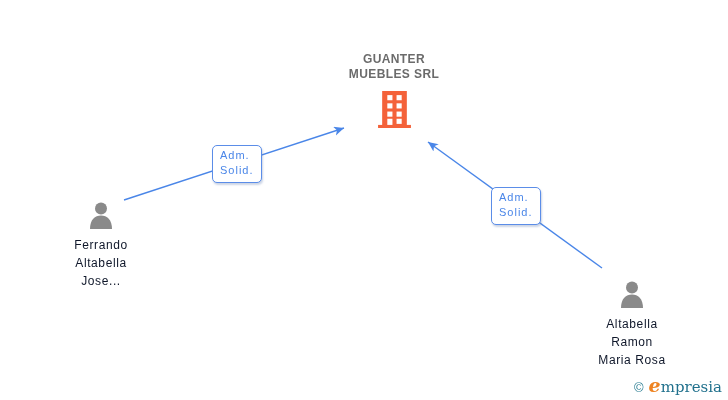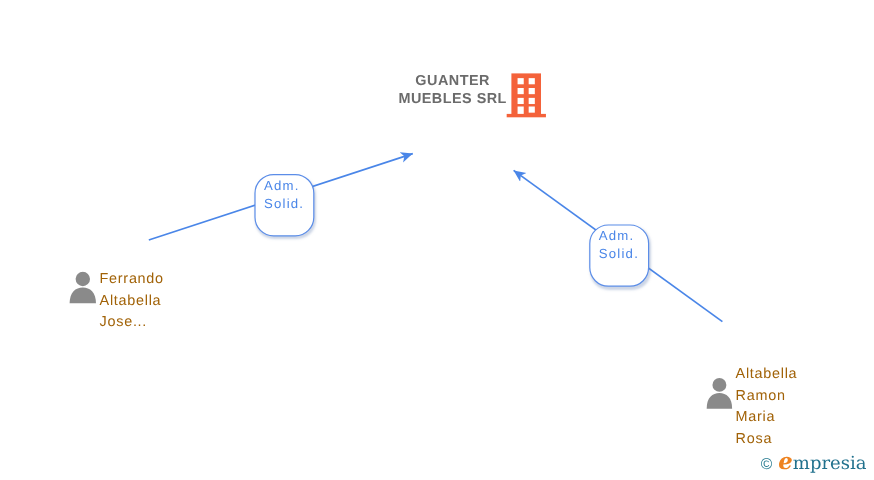--- a/index.html
+++ b/index.html
@@ -6,52 +6,52 @@
   .canvas {
     position: relative;
     width: 728px;
     height: 400px;
     background: #ffffff;
     overflow: hidden;
     font-family: "Liberation Sans", sans-serif;
   }
   .edges-svg { position: absolute; left: 0; top: 0; width: 728px; height: 400px; }
 
-  .node { position: absolute; display: flex; flex-direction: row; align-items: center; }
+  .node { position: absolute; display: flex; flex-direction: column; align-items: center; }
 
   .company-node { left: 332px; top: 52px; width: 124px; }
   .company-name {
     font-size: 12px;
     font-weight: bold;
     color: #6b6b6b;
     letter-spacing: 0.4px;
     line-height: 15px;
     text-align: center;
     white-space: pre-line;
   }
   .building-icon { margin-top: 9px; }
 
   .person-left  { left: 55px;  top: 202px; width: 92px; }
   .person-right { left: 586px; top: 281px; width: 92px; }
   .person-name {
-    margin-top: 21px;
+    margin-top: 7px;
     font-size: 12px;
-    color: #a16207;
+    color: #0f172a;
     letter-spacing: 0.6px;
     line-height: 18px;
-    text-align: left;
+    text-align: center;
     white-space: pre-line;
   }
 
   .edge-label {
     position: absolute;
     background: #ffffff;
     border: 1.5px solid #5b8de8;
-    border-radius: 16px;
-    padding: 2px 7px 18px 7px;
+    border-radius: 5px;
+    padding: 2px 7px 4px 7px;
     font-size: 11px;
     color: #4a86e8;
     letter-spacing: 1px;
     line-height: 15px;
     white-space: pre-line;
     box-shadow: 1px 2px 2px rgba(110, 135, 180, 0.35);
   }
   .edge-label-1 { left: 212px; top: 145px; }
   .edge-label-2 { left: 491px; top: 187px; }
 

